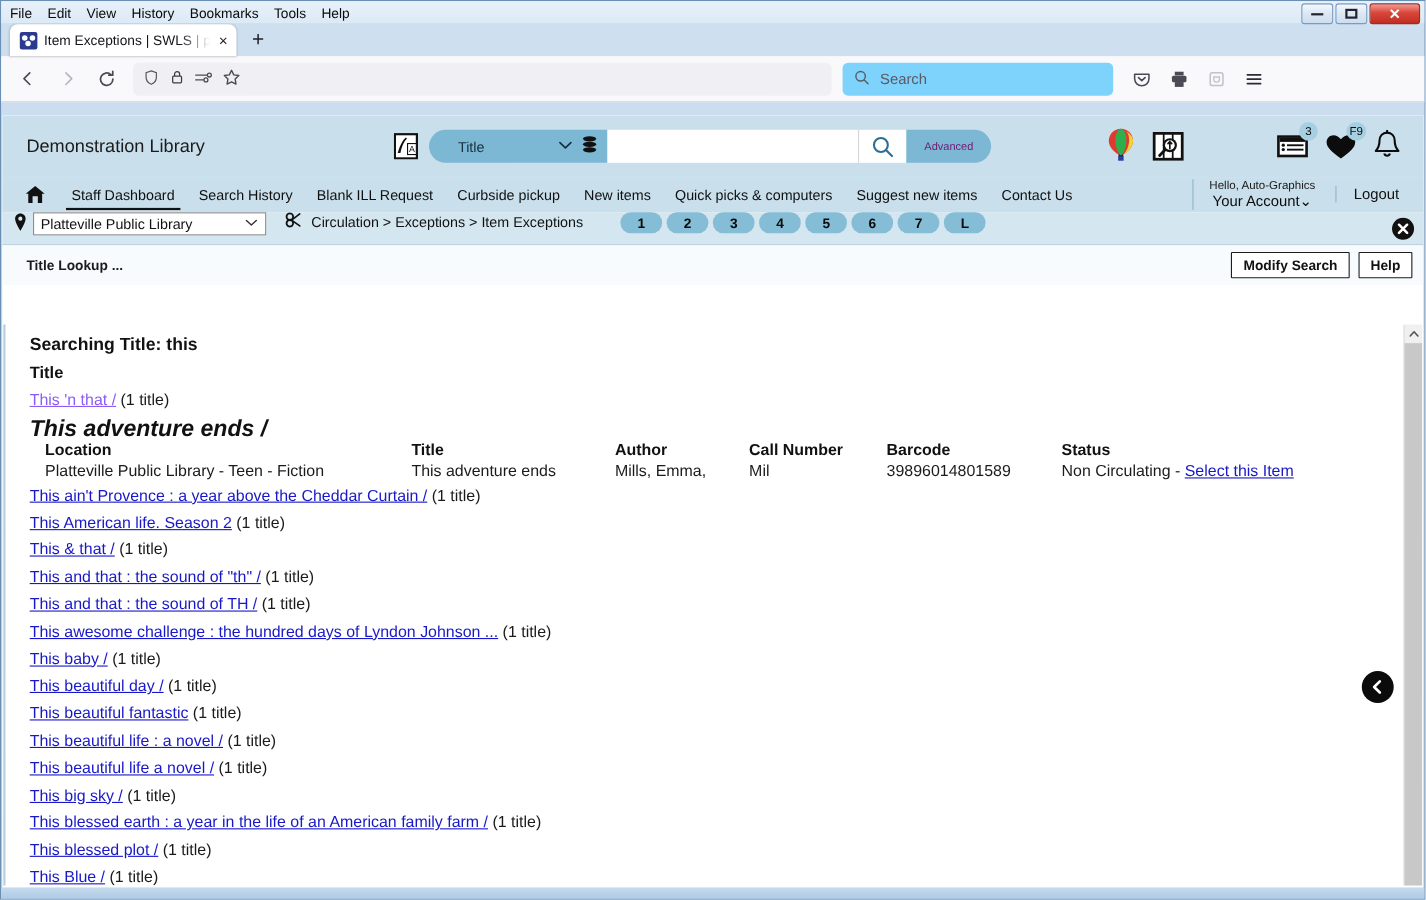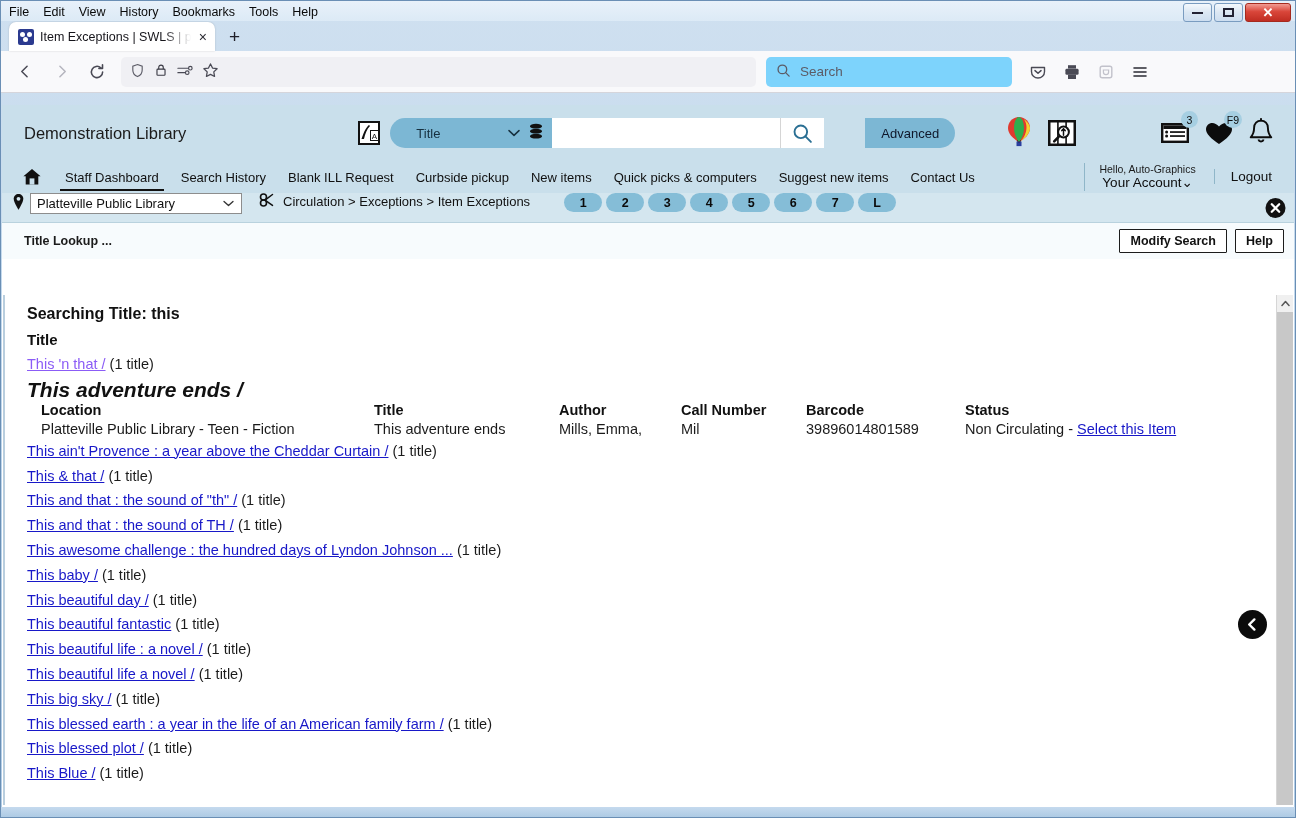--- a/index.html
+++ b/index.html
@@ -196,21 +196,21 @@
     display: flex; align-items: center; justify-content: center;
     border-left: 1px solid #d5d5d5;
     color: #2a6f93;
   }
   #srch-adv {
     height: 30px;
     background: #7cb7d4;
     border-radius: 0 16px 16px 0;
     display: flex; align-items: center;
     padding: 0 16px;
-    font-size: 13px; color: #0f172a; margin-left: 41px;
+    font-size: 10px; color: #701a75;
   }
   #headericons {
     display: flex; align-items: center;
     gap: 14px;
     margin-left: auto;
     padding-right: 6px;
   }
   .hicon { position: relative; display: flex; align-items: center; }
   .badge {
     position: absolute;
@@ -710,20 +710,21 @@
             <td>Mills, Emma,</td>
             <td>Mil</td>
             <td>39896014801589</td>
             <td><span>Non Circulating -</span> <a href="#">Select this Item</a></td>
           </tr>
         </tbody>
           </table>
 
         <div style="margin-top:2px">
           <div class="titlerow"><a href="#">This ain't Provence : a year above the Cheddar Curtain /</a> <span class="cnt">(1 title)</span></div>
+          <div class="titlerow"><a href="#">This American life. Season 2</a> <span class="cnt">(1 title)</span></div>
           <div class="titlerow"><a href="#">This &amp; that /</a> <span class="cnt">(1 title)</span></div>
           <div class="titlerow"><a href="#">This and that : the sound of "th" /</a> <span class="cnt">(1 title)</span></div>
           <div class="titlerow"><a href="#">This and that : the sound of TH /</a> <span class="cnt">(1 title)</span></div>
           <div class="titlerow"><a href="#">This awesome challenge : the hundred days of Lyndon Johnson ...</a> <span class="cnt">(1 title)</span></div>
           <div class="titlerow"><a href="#">This baby /</a> <span class="cnt">(1 title)</span></div>
           <div class="titlerow"><a href="#">This beautiful day /</a> <span class="cnt">(1 title)</span></div>
           <div class="titlerow"><a href="#">This beautiful fantastic</a> <span class="cnt">(1 title)</span></div>
           <div class="titlerow"><a href="#">This beautiful life : a novel /</a> <span class="cnt">(1 title)</span></div>
           <div class="titlerow"><a href="#">This beautiful life a novel /</a> <span class="cnt">(1 title)</span></div>
           <div class="titlerow"><a href="#">This big sky /</a> <span class="cnt">(1 title)</span></div>

